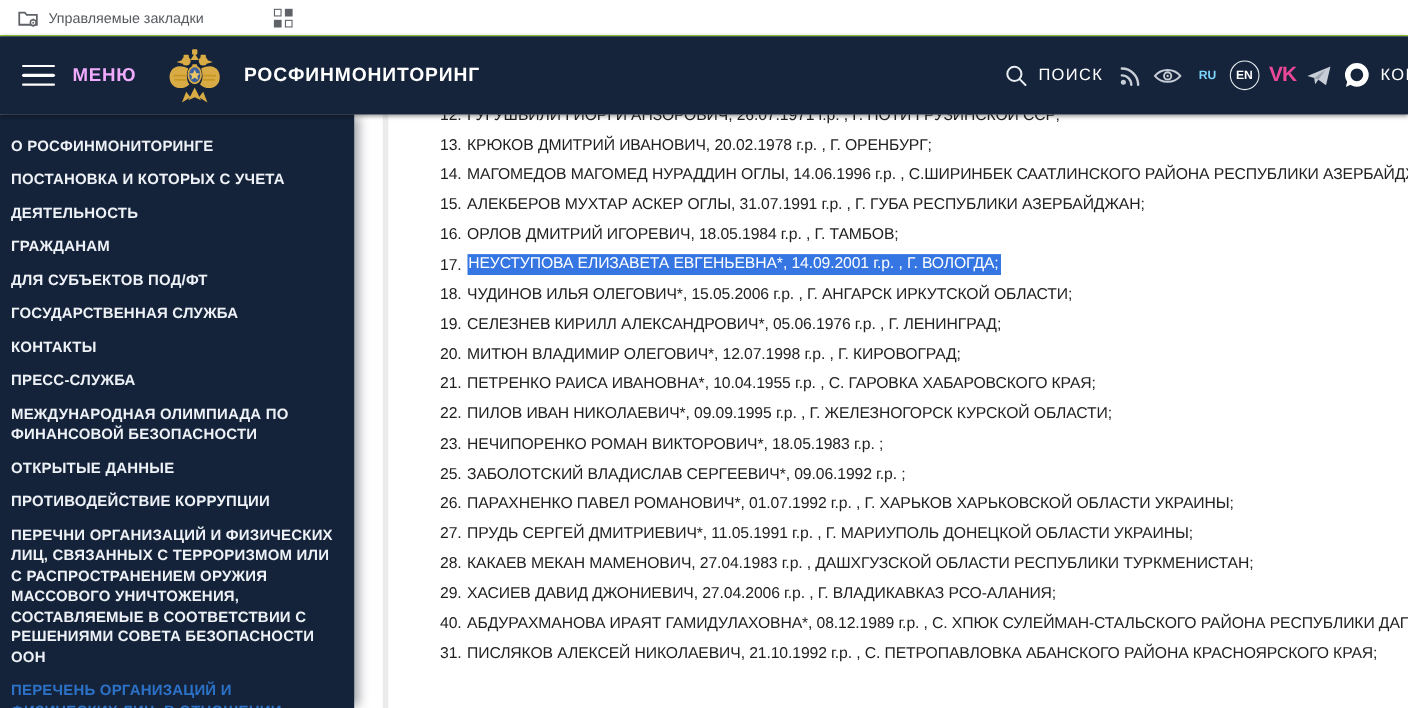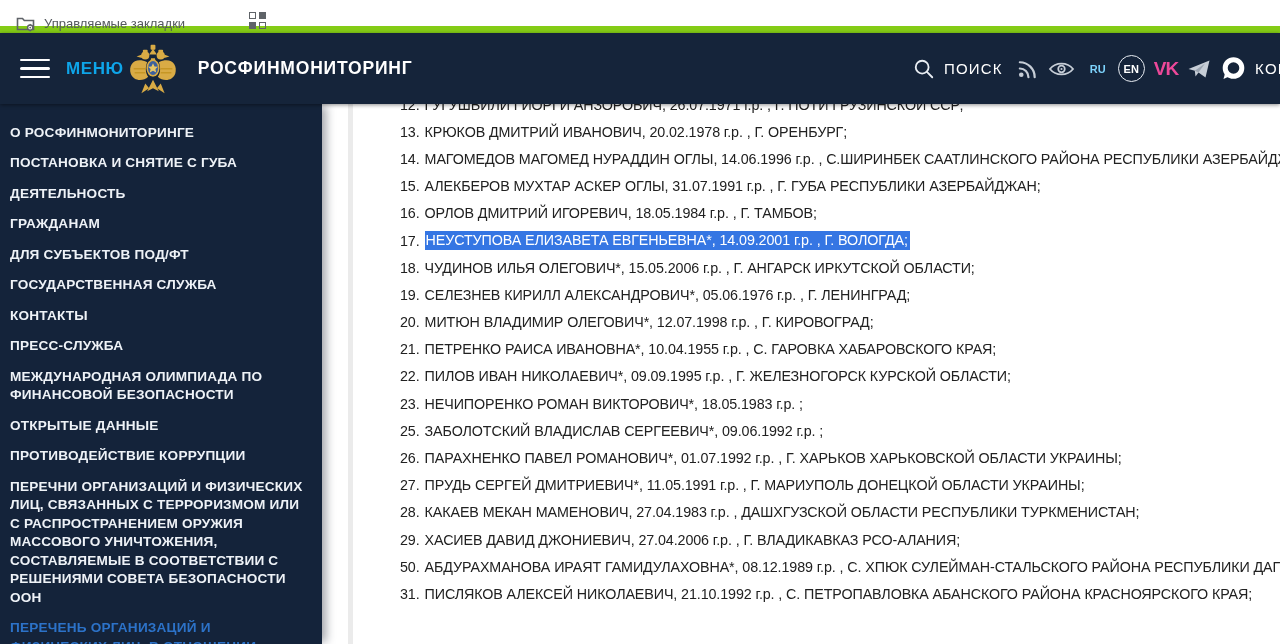--- a/index.html
+++ b/index.html
@@ -1,35 +1,35 @@
 <!DOCTYPE html>
 <html lang="ru" style="--header-bg: #15243a; --sidebar-bg: #14233a; --active-link: #2c72c8; --selection-bg: #3576e3; --selection-text: #ffffff; --list-text: #212121;"><head>
 <meta charset="utf-8">
 <style>
   * { margin:0; padding:0; box-sizing:border-box; }
   html,body { width:1280px; height:644px; overflow:hidden; background:#fff;
     font-family:"Liberation Sans", sans-serif; }
 
   
-  .bookmarks-bar { height:33px; background:#ffffff; border-bottom:7px solid #84cc16;
-    display:flex; align-items:flex-start; padding:12px 10px; }
+  .bookmarks-bar { height:33px; background:#ffffff; border-bottom:1px solid #84cc16;
+    display:flex; align-items:center; padding:12px 10px; }
   .bm-item { display:flex; align-items:center; gap:8px; color:#55595e; font-size:13px;
     padding:3px 6px; border-radius:4px; cursor:pointer; }
   .apps-grid { margin-left:58px; display:grid; grid-template-columns:7px 7px; gap:3px; cursor:pointer; }
   .apps-grid i { width:7px; height:7px; display:block; }
   .apps-grid i.o { border:1.5px solid #5f6368; }
   .apps-grid i.f { background:#5f6368; }
 
   
   header { position:relative; height:71px; background:var(--header-bg); display:flex;
     align-items:center; padding-left:20px; z-index:5; box-shadow:0 1px 4px rgba(0,0,0,.45); }
   .hamburger { width:30px; display:flex; flex-direction:column; gap:6px; cursor:pointer;
     background:none; border:none; margin-right:16px; }
   .hamburger span { display:block; height:2.6px; background:#fff; border-radius:2px; }
-  .menu-label { color:#0ea5e9; font-size:17px; font-weight:700; letter-spacing:.6px; cursor:pointer; }
+  .menu-label { color:#f0abfc; font-size:17px; font-weight:700; letter-spacing:.6px; margin-right:24px; cursor:pointer; }
   .logo { width:58px; height:60px; margin-right:16px; flex:none; }
   .brand { color:#fff; font-size:17.5px; font-weight:700; letter-spacing:.8px; white-space:nowrap; }
   .header-right { position:absolute; left:913px; top:0; height:100%; display:flex;
     align-items:center; gap:9px; white-space:nowrap; }
   .header-right .lbl { color:#fff; font-size:15px; font-weight:400; letter-spacing:1.2px; cursor:pointer; }
   .hicon { display:flex; align-items:center; justify-content:center; cursor:pointer; }
   .lang-ru { color:#7dd3fc; font-size:11px; font-weight:700; margin-left:6px; cursor:pointer; }
   .lang-en { width:27px; height:27px; border:1.6px solid #e8edf3; border-radius:50%;
     color:#fff; font-size:11px; font-weight:700; display:flex; align-items:center;
     justify-content:center; margin-left:3px; cursor:pointer; }
@@ -149,21 +149,21 @@
         </svg>
     </span>
     <span class="lbl">КОНТАКТЫ</span>
   </div>
 </header>
 
 <div class="main">
   <nav class="sidebar">
     <ul id="sidebar-list">
         <li><span>О РОСФИНМОНИТОРИНГЕ</span></li>
-        <li><span>ПОСТАНОВКА И СНЯТИЕ С ГУБА</span></li>
+        <li><span>ПОСТАНОВКА И КОТОРЫХ С УЧЕТА</span></li>
         <li><span>ДЕЯТЕЛЬНОСТЬ</span></li>
         <li><span>ГРАЖДАНАМ</span></li>
         <li><span>ДЛЯ СУБЪЕКТОВ ПОД/ФТ</span></li>
         <li><span>ГОСУДАРСТВЕННАЯ СЛУЖБА</span></li>
         <li><span>КОНТАКТЫ</span></li>
         <li><span>ПРЕСС-СЛУЖБА</span></li>
         <li><span>МЕЖДУНАРОДНАЯ ОЛИМПИАДА ПО ФИНАНСОВОЙ БЕЗОПАСНОСТИ</span></li>
         <li><span>ОТКРЫТЫЕ ДАННЫЕ</span></li>
         <li><span>ПРОТИВОДЕЙСТВИЕ КОРРУПЦИИ</span></li>
         <li><span>ПЕРЕЧНИ ОРГАНИЗАЦИЙ И ФИЗИЧЕСКИХ ЛИЦ, СВЯЗАННЫХ С ТЕРРОРИЗМОМ ИЛИ С РАСПРОСТРАНЕНИЕМ ОРУЖИЯ МАССОВОГО УНИЧТОЖЕНИЯ, СОСТАВЛЯЕМЫЕ В СООТВЕТСТВИИ С РЕШЕНИЯМИ СОВЕТА БЕЗОПАСНОСТИ ООН</span></li>
@@ -239,21 +239,21 @@
         </li>
         <li>
           <span class="num">28.</span>
           <span class="txt">КАКАЕВ МЕКАН МАМЕНОВИЧ, 27.04.1983 г.р. , ДАШХГУЗСКОЙ ОБЛАСТИ РЕСПУБЛИКИ ТУРКМЕНИСТАН;</span>
         </li>
         <li>
           <span class="num">29.</span>
           <span class="txt">ХАСИЕВ ДАВИД ДЖОНИЕВИЧ, 27.04.2006 г.р. , Г. ВЛАДИКАВКАЗ РСО-АЛАНИЯ;</span>
         </li>
         <li>
-          <span class="num">50.</span>
+          <span class="num">40.</span>
           <span class="txt">АБДУРАХМАНОВА ИРАЯТ ГАМИДУЛАХОВНА*, 08.12.1989 г.р. , С. ХПЮК СУЛЕЙМАН-СТАЛЬСКОГО РАЙОНА РЕСПУБЛИКИ ДАГЕСТАН;</span>
         </li>
         <li>
           <span class="num">31.</span>
           <span class="txt">ПИСЛЯКОВ АЛЕКСЕЙ НИКОЛАЕВИЧ, 21.10.1992 г.р. , С. ПЕТРОПАВЛОВКА АБАНСКОГО РАЙОНА КРАСНОЯРСКОГО КРАЯ;</span>
         </li>
       </ul>
   </main>
 </div>
 

